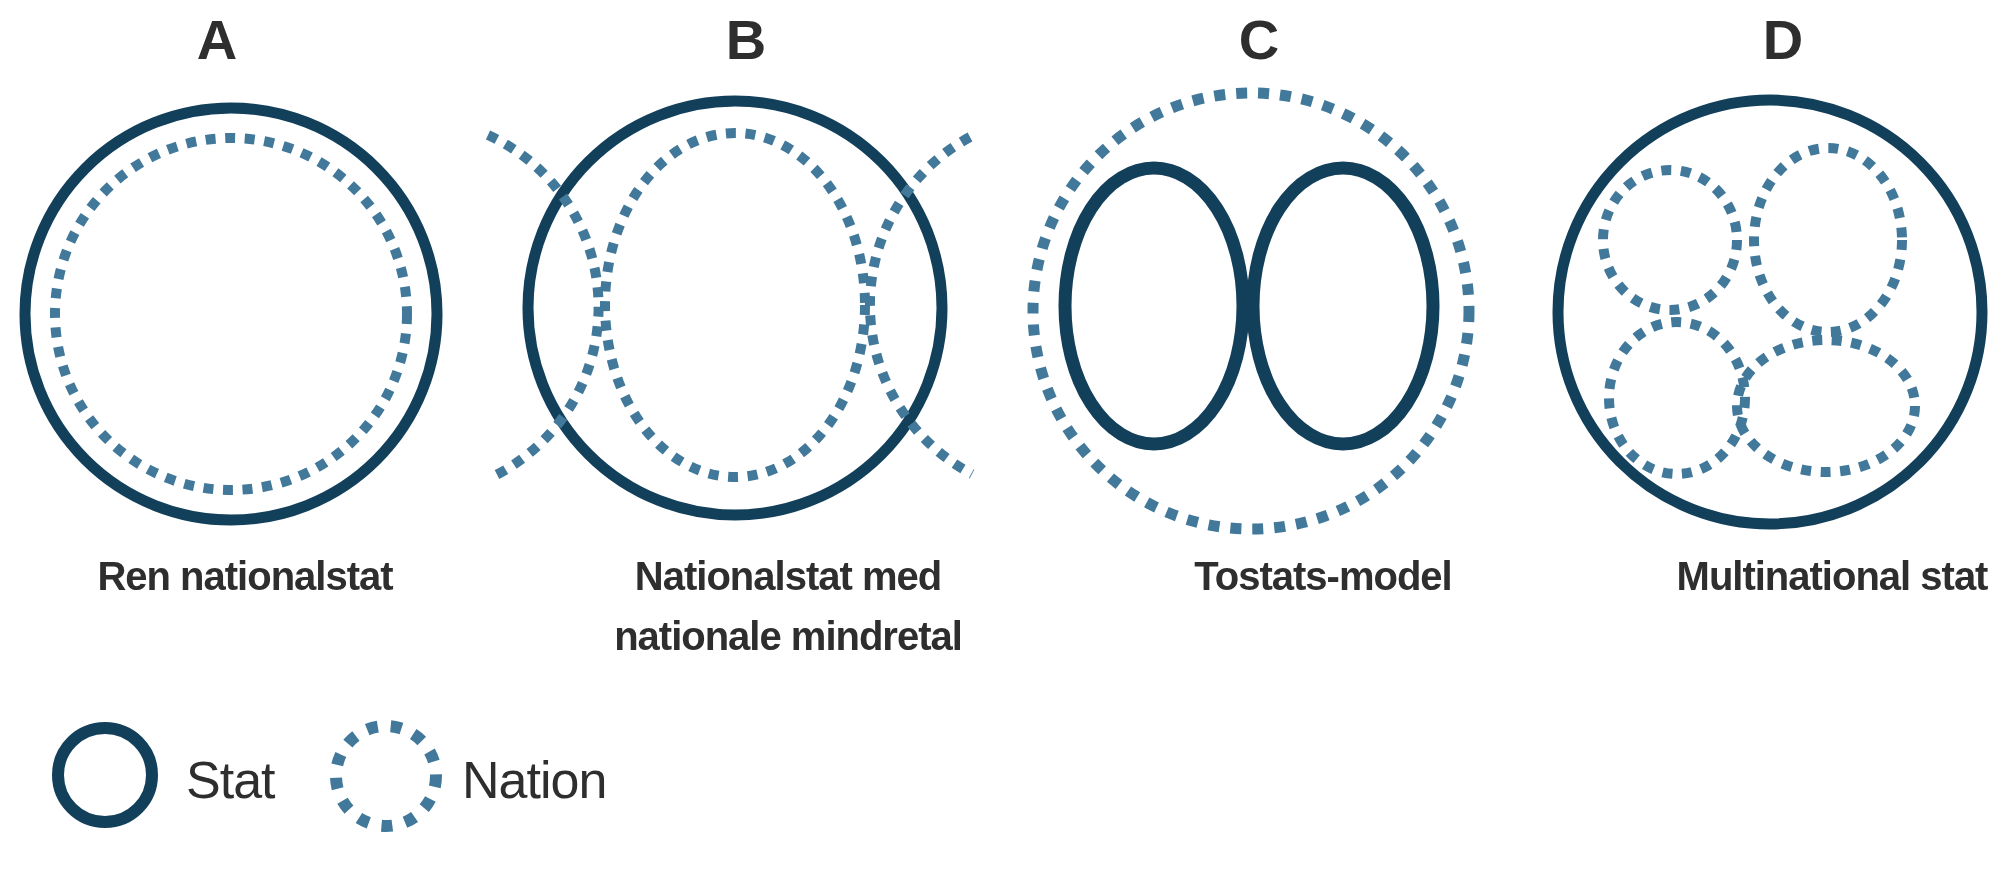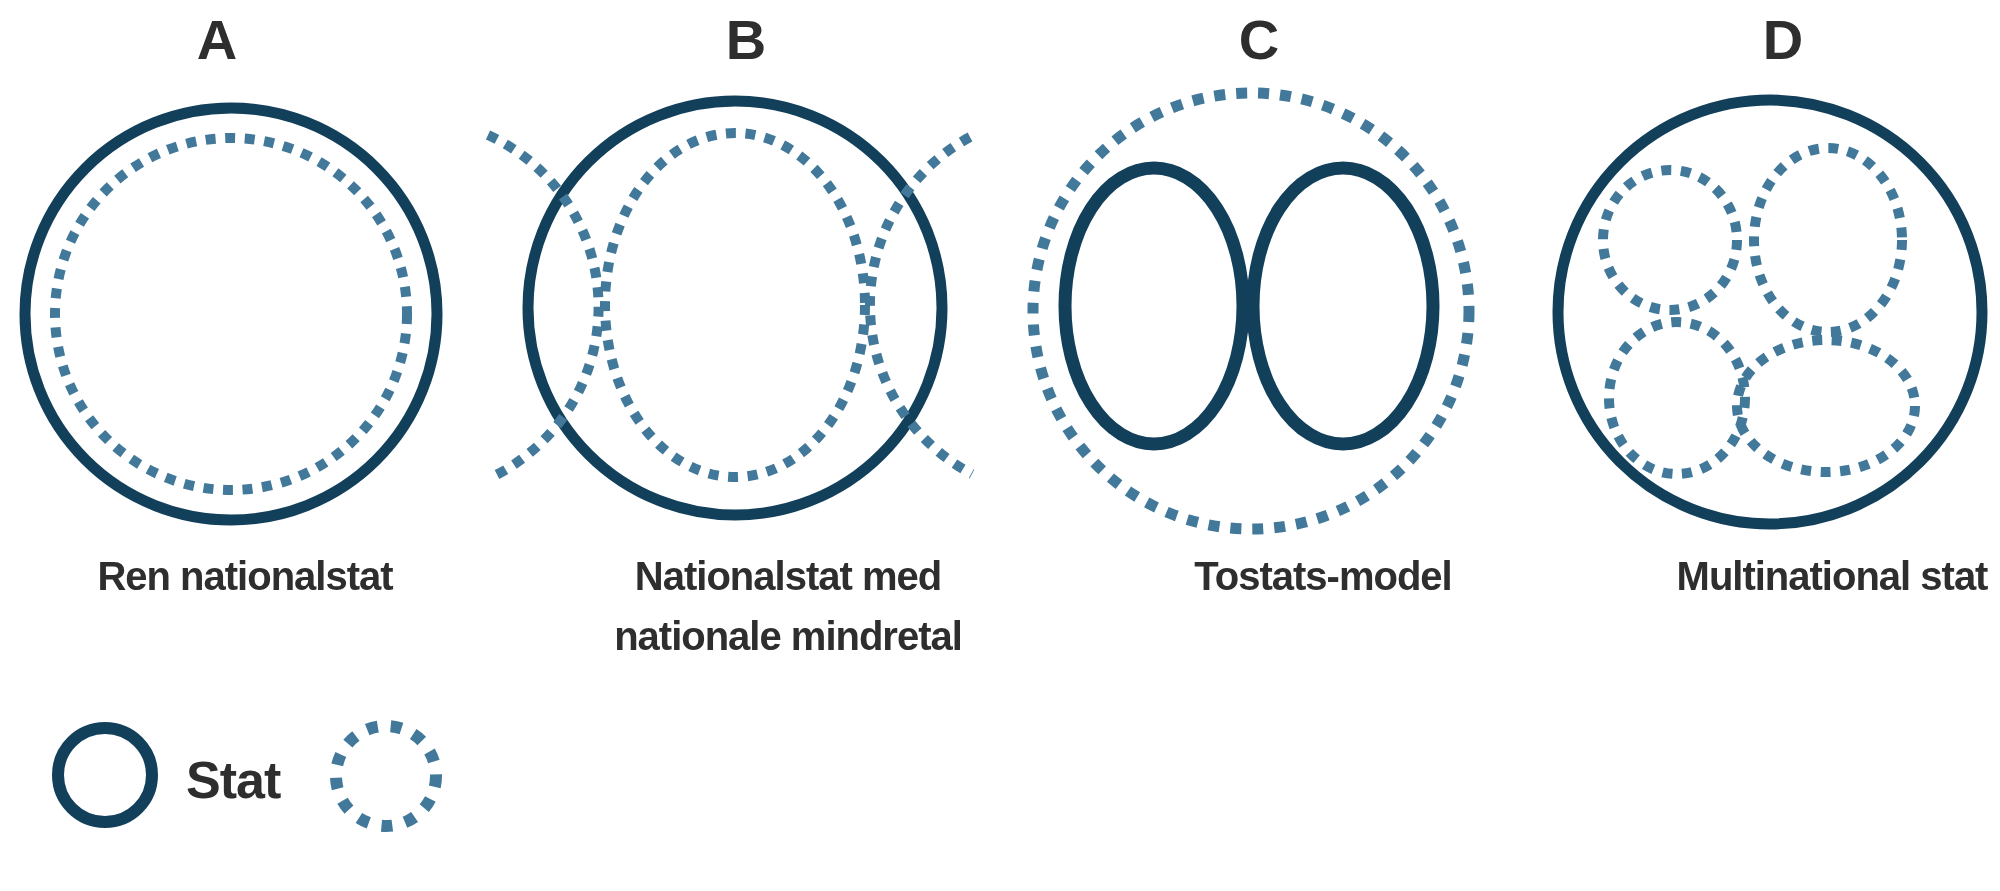--- a/index.html
+++ b/index.html
@@ -46,21 +46,21 @@
     letter-spacing:-1px;
     text-align:center;
     color:var(--text);
     white-space:nowrap;
     margin-left:28px;
   }
   .legend-label{
     position:absolute;
     top:750px;
     font-size:52px;
-    font-weight:700;
+    font-weight:400;
     line-height:60px;
     letter-spacing:-1px;
     color:var(--text);
     white-space:nowrap;
   }
 </style>
 </head>
 <body>
 
 <div class="stage">
@@ -112,14 +112,15 @@
   </div>
   <div class="caption" style="left:760px">
     <div>Nationalstat med</div>
     <div>nationale mindretal</div>
   </div>
   <div class="caption" style="left:1804px">
     <div>Multinational stat</div>
   </div>
 
   <div class="legend-label" style="left:186px">Stat</div>
+  <div class="legend-label" style="left:462px">Nation</div>
 
 </div>
 
 </body></html>

